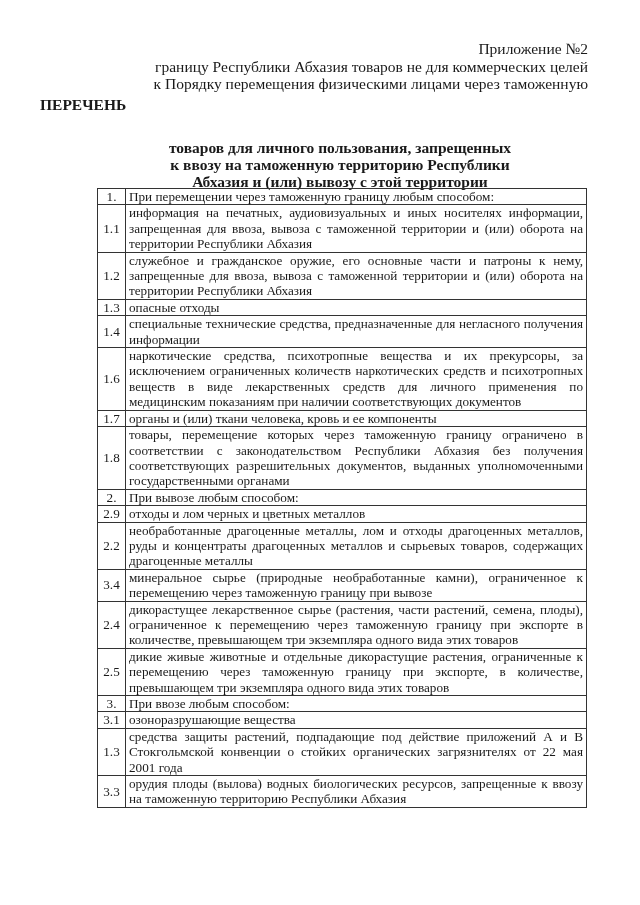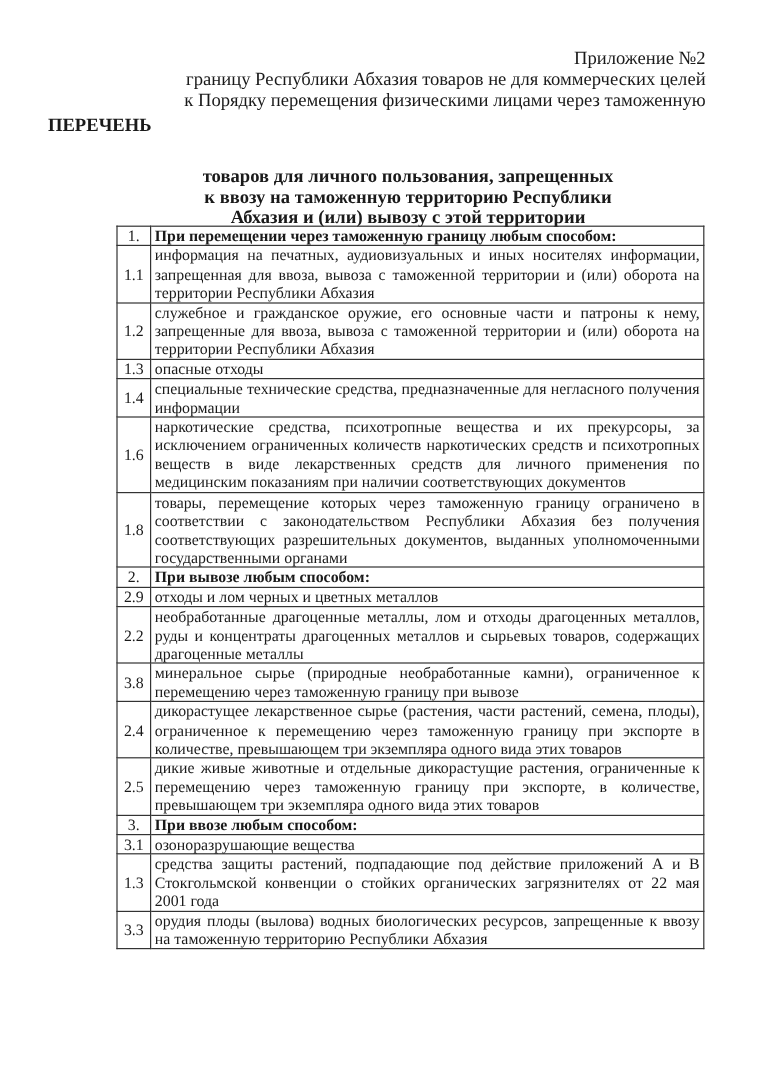--- a/index.html
+++ b/index.html
@@ -68,21 +68,21 @@
   table.list td.num {
     width: 27px;
     text-align: center;
     padding: 0;
   }
   table.list td.txt {
     text-align: justify;
     text-align-last: left;
   }
   table.list tr.section td.txt {
-    font-weight: bold;
+    font-weight: normal;
   }
   table.list tr.section td.num {
     font-weight: normal;
   }
 </style>
 </head>
 <body>
 
 <div class="appendix">
   <div>Приложение №2</div>
@@ -118,37 +118,41 @@
     </tr>
     <tr>
       <td class="num">1.4</td>
       <td class="txt">специальные технические средства, предназначенные для негласного получения информации</td>
     </tr>
     <tr>
       <td class="num">1.6</td>
       <td class="txt">наркотические средства, психотропные вещества и их прекурсоры, за исключением ограниченных количеств наркотических средств и психотропных веществ в виде лекарственных средств для личного применения по медицинским показаниям при наличии соответствующих документов</td>
     </tr>
     <tr>
+      <td class="num">1.7</td>
+      <td class="txt">органы и (или) ткани человека, кровь и ее компоненты</td>
+    </tr>
+    <tr>
       <td class="num">1.8</td>
       <td class="txt">товары, перемещение которых через таможенную границу ограничено в соответствии с законодательством Республики Абхазия без получения соответствующих разрешительных документов, выданных уполномоченными государственными органами</td>
     </tr>
     <tr class="section">
       <td class="num">2.</td>
       <td class="txt">При вывозе любым способом:</td>
     </tr>
     <tr>
       <td class="num">2.9</td>
       <td class="txt">отходы и лом черных и цветных металлов</td>
     </tr>
     <tr>
       <td class="num">2.2</td>
       <td class="txt">необработанные драгоценные металлы, лом и отходы драгоценных металлов, руды и концентраты драгоценных металлов и сырьевых товаров, содержащих драгоценные металлы</td>
     </tr>
     <tr>
-      <td class="num">3.8</td>
+      <td class="num">3.4</td>
       <td class="txt">минеральное сырье (природные необработанные камни), ограниченное к перемещению через таможенную границу при вывозе</td>
     </tr>
     <tr>
       <td class="num">2.4</td>
       <td class="txt">дикорастущее лекарственное сырье (растения, части растений, семена, плоды), ограниченное к перемещению через таможенную границу при экспорте в количестве, превышающем три экземпляра одного вида этих товаров</td>
     </tr>
     <tr>
       <td class="num">2.5</td>
       <td class="txt">дикие живые животные и отдельные дикорастущие растения, ограниченные к перемещению через таможенную границу при экспорте, в количестве, превышающем три экземпляра одного вида этих товаров</td>
     </tr>

